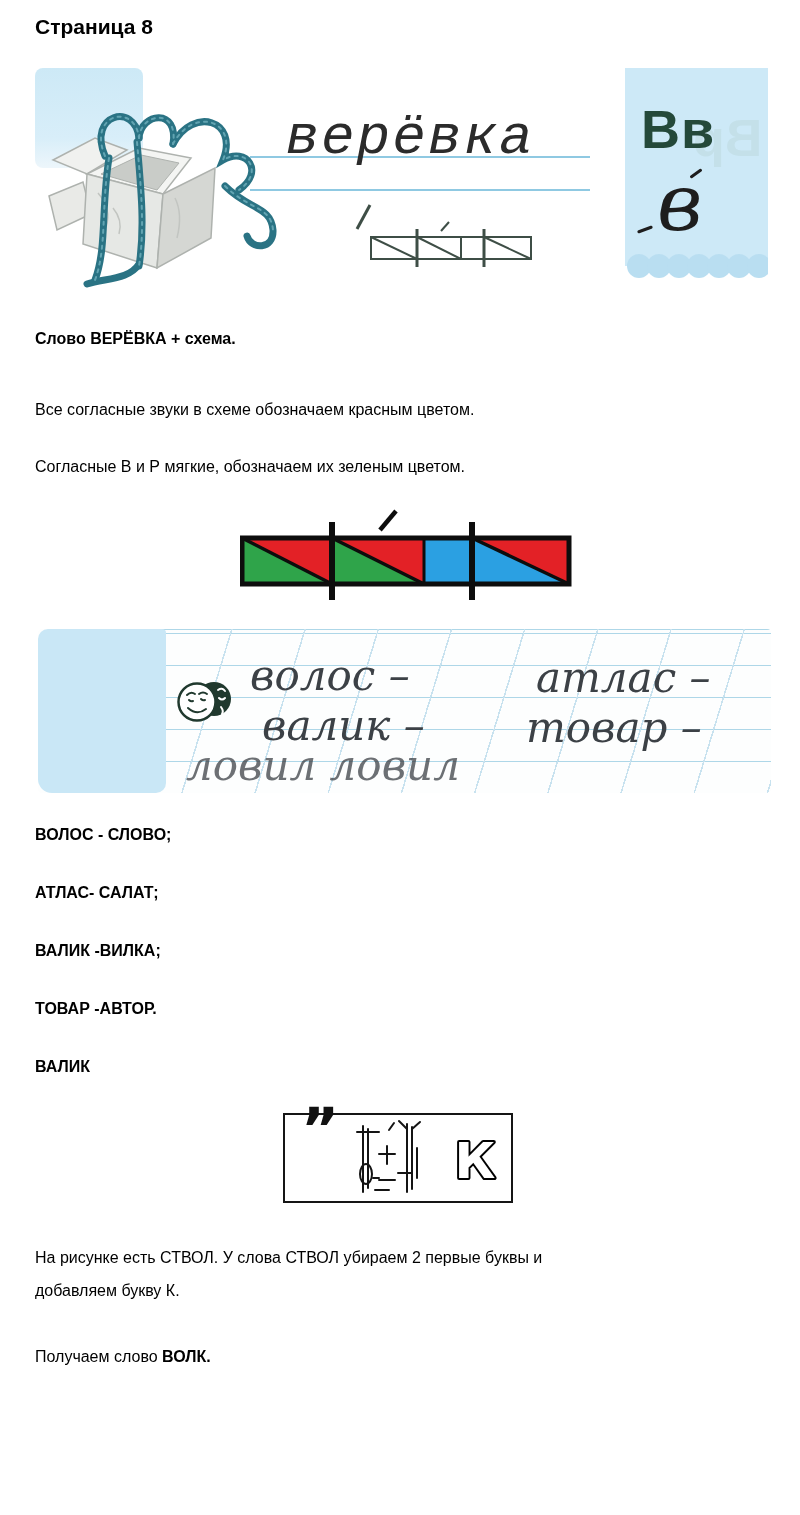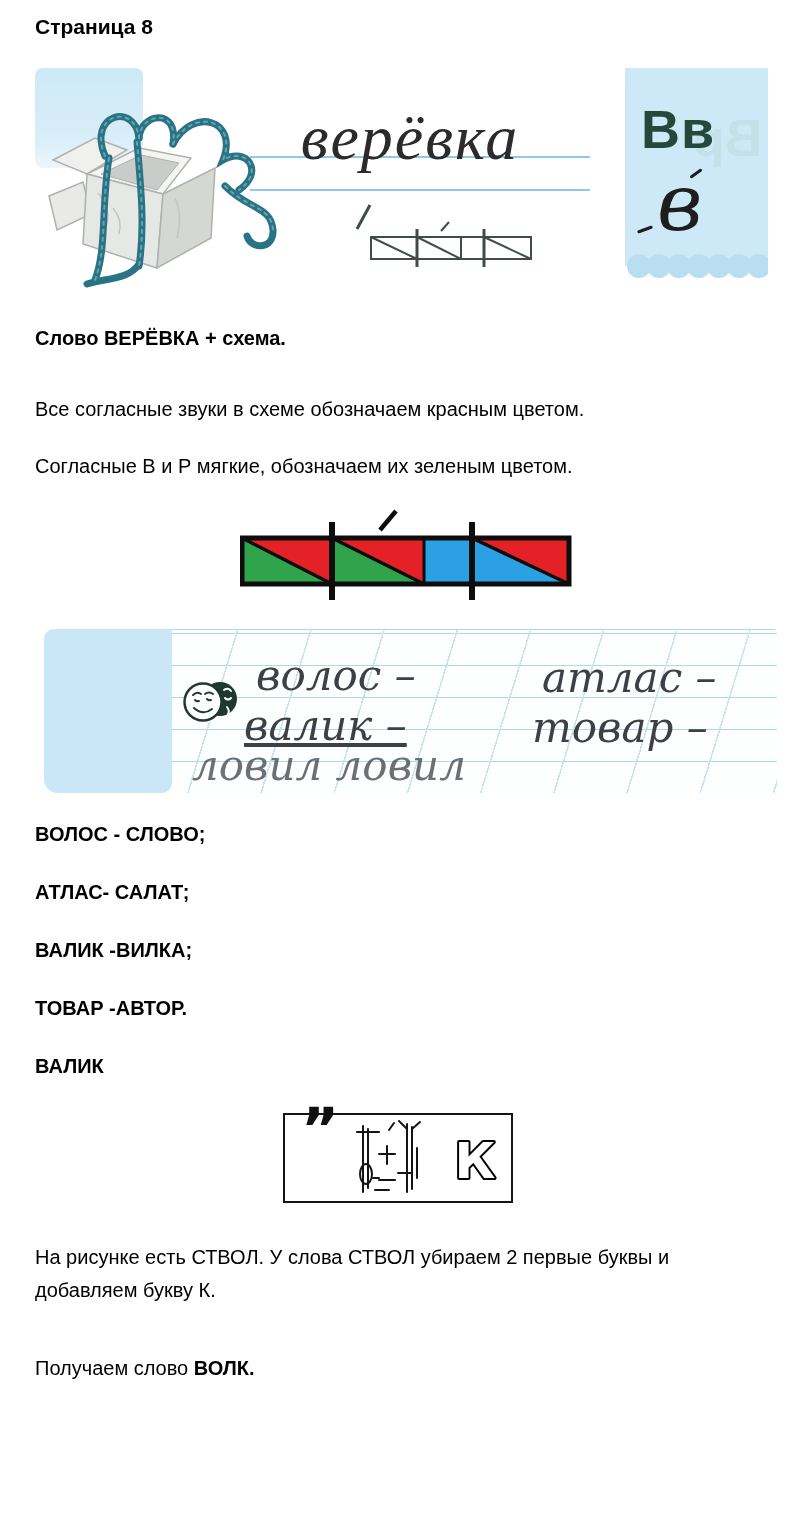--- a/index.html
+++ b/index.html
@@ -6,66 +6,66 @@
   html,body { background:#fff; }
   body {
     width: 800px;
     font-family: "Liberation Sans", sans-serif;
     color: #000;
   }
   .page { padding: 14px 32px 24px 35px; width: 800px; }
 
   .page-title { font-size: 21px; line-height: 25px; font-weight: 700; margin: 0 0 29px; }
 
-  .para { font-size: 20px; line-height: 33px; margin: 0 0 25px; white-space: pre-line; max-width: 735px; }
+  .para { font-size: 16px; line-height: 33px; margin: 0 0 25px; white-space: pre-line; max-width: 735px; }
   .para.b { font-weight: 700; }
   .mb26 { margin-bottom: 26px; }
   .mb24 { margin-bottom: 24px; margin-top: 38px; }
 
   
   .wb1 { position: relative; width: 733px; height: 223px; margin: 0 0 31px; background:#fff; overflow: hidden; }
   .wb1-bluecorner { position:absolute; left:0; top:0; width:108px; height:100px; border-radius:8px;
      background: linear-gradient(180deg,#cde9f6 0%, #d8eef9 70%, #edf6fb 100%); }
   .wb1-art { position:absolute; left:8px; top:30px; }
   .wb1-center { position:absolute; left:180px; top:0; width:385px; height:223px; }
   .rule { position:absolute; left:35px; right:10px; height:2px; background:#8fc9e2; }
   .rule.r1 { top:88px; } .rule.r2 { top:121px; }
   .script-word {
     position:absolute; left:30px; top:38px; width:330px; text-align:center;
-    font-family:Liberation Serif, serif; font-style: italic;
-    font-size:64px; line-height:64px; color:#2b2b2b; letter-spacing:2px;
+    font-family:Liberation Mono, monospace; font-style: italic;
+    font-size:56px; line-height:64px; color:#2b2b2b; letter-spacing:2px;
   }
   .bw-scheme { position:absolute; left:138px; top:133px; }
   .wb1-right { position:absolute; right:0; top:0; width:143px; height:223px;
      background: linear-gradient(180deg,#cde9f7 0 198px,#ffffff 198px); }
   .letter-pair { position:absolute; left:16px; top:34px; font-size:54px; line-height:54px; font-weight:700; color:#24493a; letter-spacing:1px;text-align:right; }
   .letter-pair-ghost { position:absolute; right:6px; top:40px; font-size:52px; font-weight:700; color:#9db8ac; opacity:.18; transform:scaleX(-1); }
   .letter-cursive { position:absolute; left:32px; top:96px; font-family:"DejaVu Serif", serif; font-style:italic;
      font-size:78px; line-height:78px; color:#1e1e1e; }
   .tick { position:absolute; background:#1e1e1e; border-radius:2px; }
   .t1 { width:14px; height:3px; left:64px; top:104px; transform:rotate(-35deg); }
   .t2 { width:16px; height:3px; left:12px; top:160px; transform:rotate(-20deg); }
   .scallops { position:absolute; left:2px; top:186px; display:flex; }
   .scallops span { width:24px; height:24px; border-radius:50%; background:#b9def1; margin-right:-4px; flex:none; }
 
   
   .color-scheme { display:block; margin: 0 0 25px 205px; }
 
   
-  .wb2 { position:relative; width:733px; height:164px; margin:0 9px 25px; background:#fdfefe; overflow:hidden; border-radius:4px; }
+  .wb2 { position:relative; width:733px; height:164px; margin:0 3px 25px; background:#fdfefe; overflow:hidden; border-radius:4px; }
   .wb2-lines { position:absolute; left:120px; right:0; top:0; bottom:0;
      background:
        repeating-linear-gradient(107deg, #c8e2ef 0 1.5px, transparent 1.5px 70px),
        repeating-linear-gradient(180deg, #aed7e8 0 1px, transparent 1px 32px);
      background-position: 0 0, 0 4px; }
   .wb2-blue { position:absolute; left:0; top:0; width:128px; height:164px; background:#c9e7f6; border-radius:10px 4px 10px 14px; }
   .smiley { position:absolute; left:138px; top:44px; }
   .cw { position:absolute; font-family:"DejaVu Serif", serif; font-style:italic; font-size:42px; line-height:42px; color:#3c4146; }
   .cw.w1 { left:212px; top:26px; }
-  .cw.w2 { left:200px; top:76px;text-decoration:underline; }
+  .cw.w2 { left:224px; top:76px; }
   .cw.w3 { left:498px; top:28px; }
   .cw.w4 { left:488px; top:78px; }
   .cw.w5 { left:148px; top:116px; }
 
   
   .rebus { position:relative; width:230px; height:90px; border:2px solid #151515; margin:30px 0 38px 248px; background:#fff; }
   .rebus-quotes { position:absolute; left:16px; top:-14px; font-size:58px; line-height:58px; font-weight:700; color:#111;
      font-family:"DejaVu Sans", sans-serif; }
   .trunk { position:absolute; left:66px; top:3px; }
   .bubble-k { position:absolute; left:158px; top:14px; }
@@ -222,17 +222,17 @@
         <path d="M38,12 l5,-7"></path>
         <path d="M28,62 H44"></path>
         <path d="M24,72 H38"></path>
       </g>
     </svg>
     <svg class="bubble-k" width="64" height="64" viewBox="0 0 64 64">
       <text x="32" y="49" text-anchor="middle" font-family="DejaVu Sans, sans-serif" font-size="50" font-weight="bold" fill="#ffffff" stroke="#000000" stroke-width="4" paint-order="stroke" stroke-linejoin="round">К</text>
     </svg>
   </div>
 
-  <p class="para" style="margin-bottom:45px">На рисунке есть СТВОЛ. У слова СТВОЛ убираем 2 первые буквы и
+  <p class="para" style="margin-bottom:33px">На рисунке есть СТВОЛ. У слова СТВОЛ убираем 2 первые буквы и
 добавляем букву К.</p>
   <p class="para final"><span>Получаем слово </span><b>ВОЛК.</b></p>
 
 </div>
 
 </body></html>

